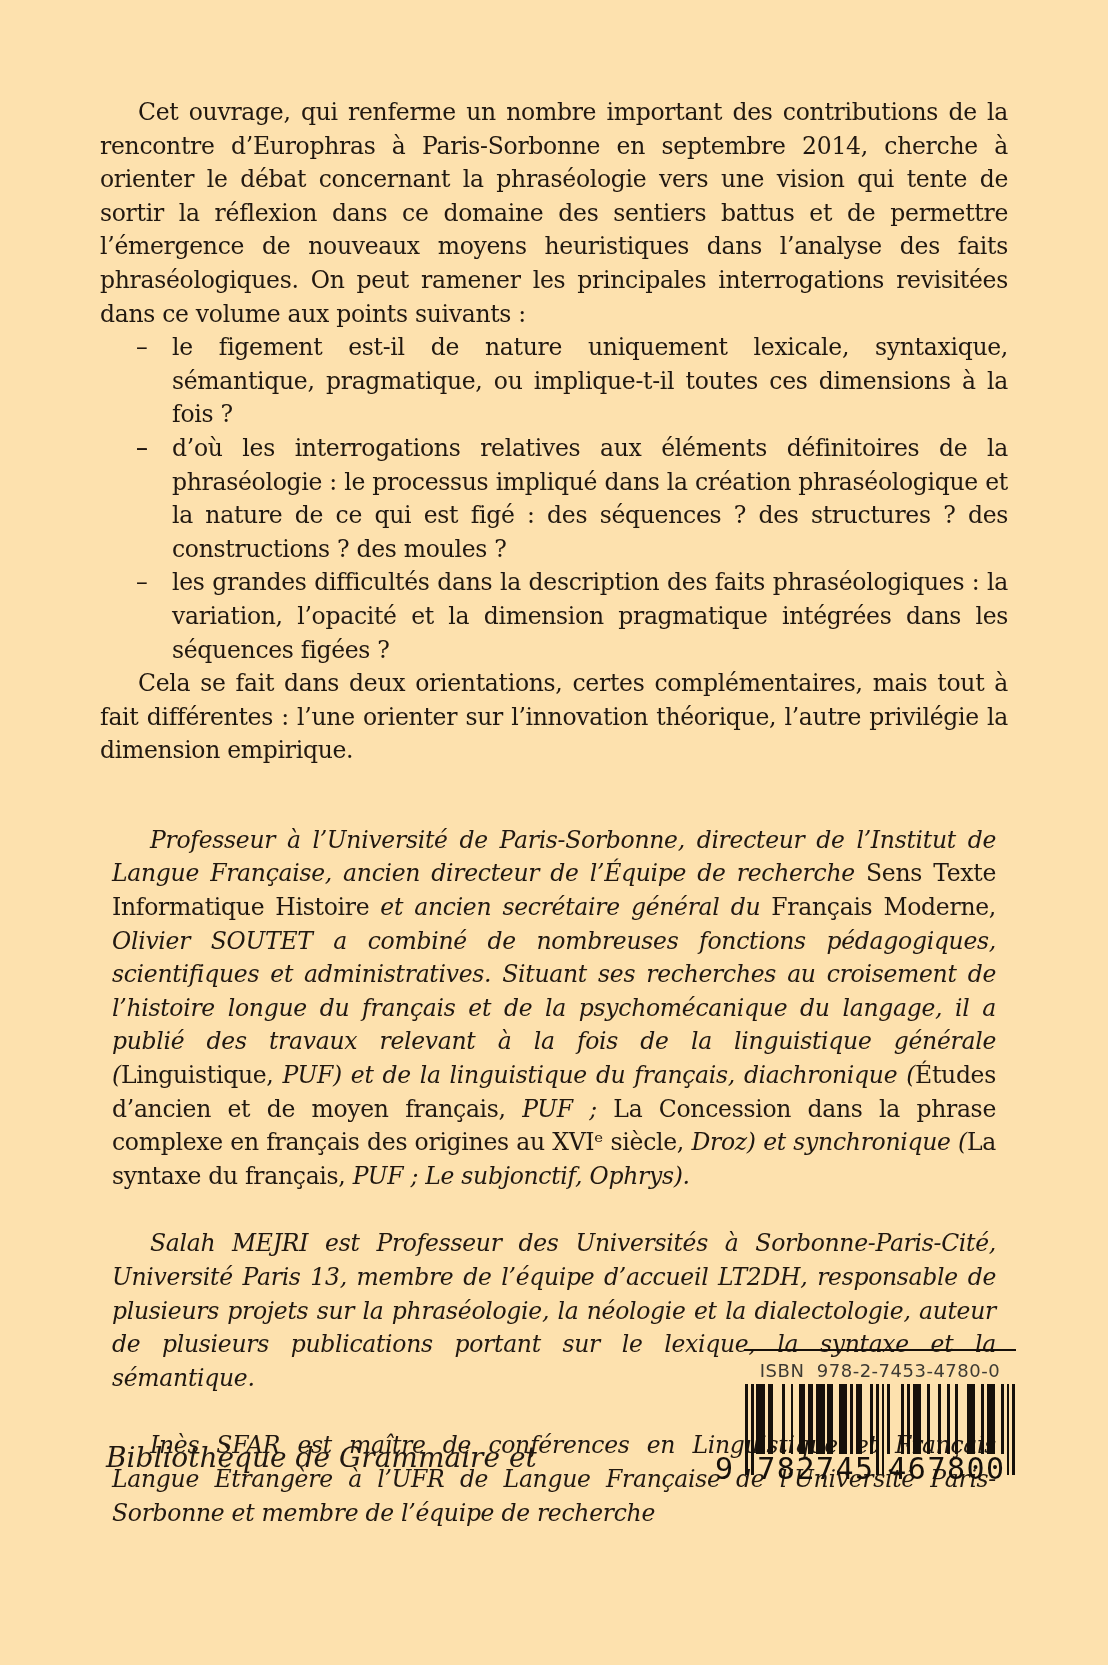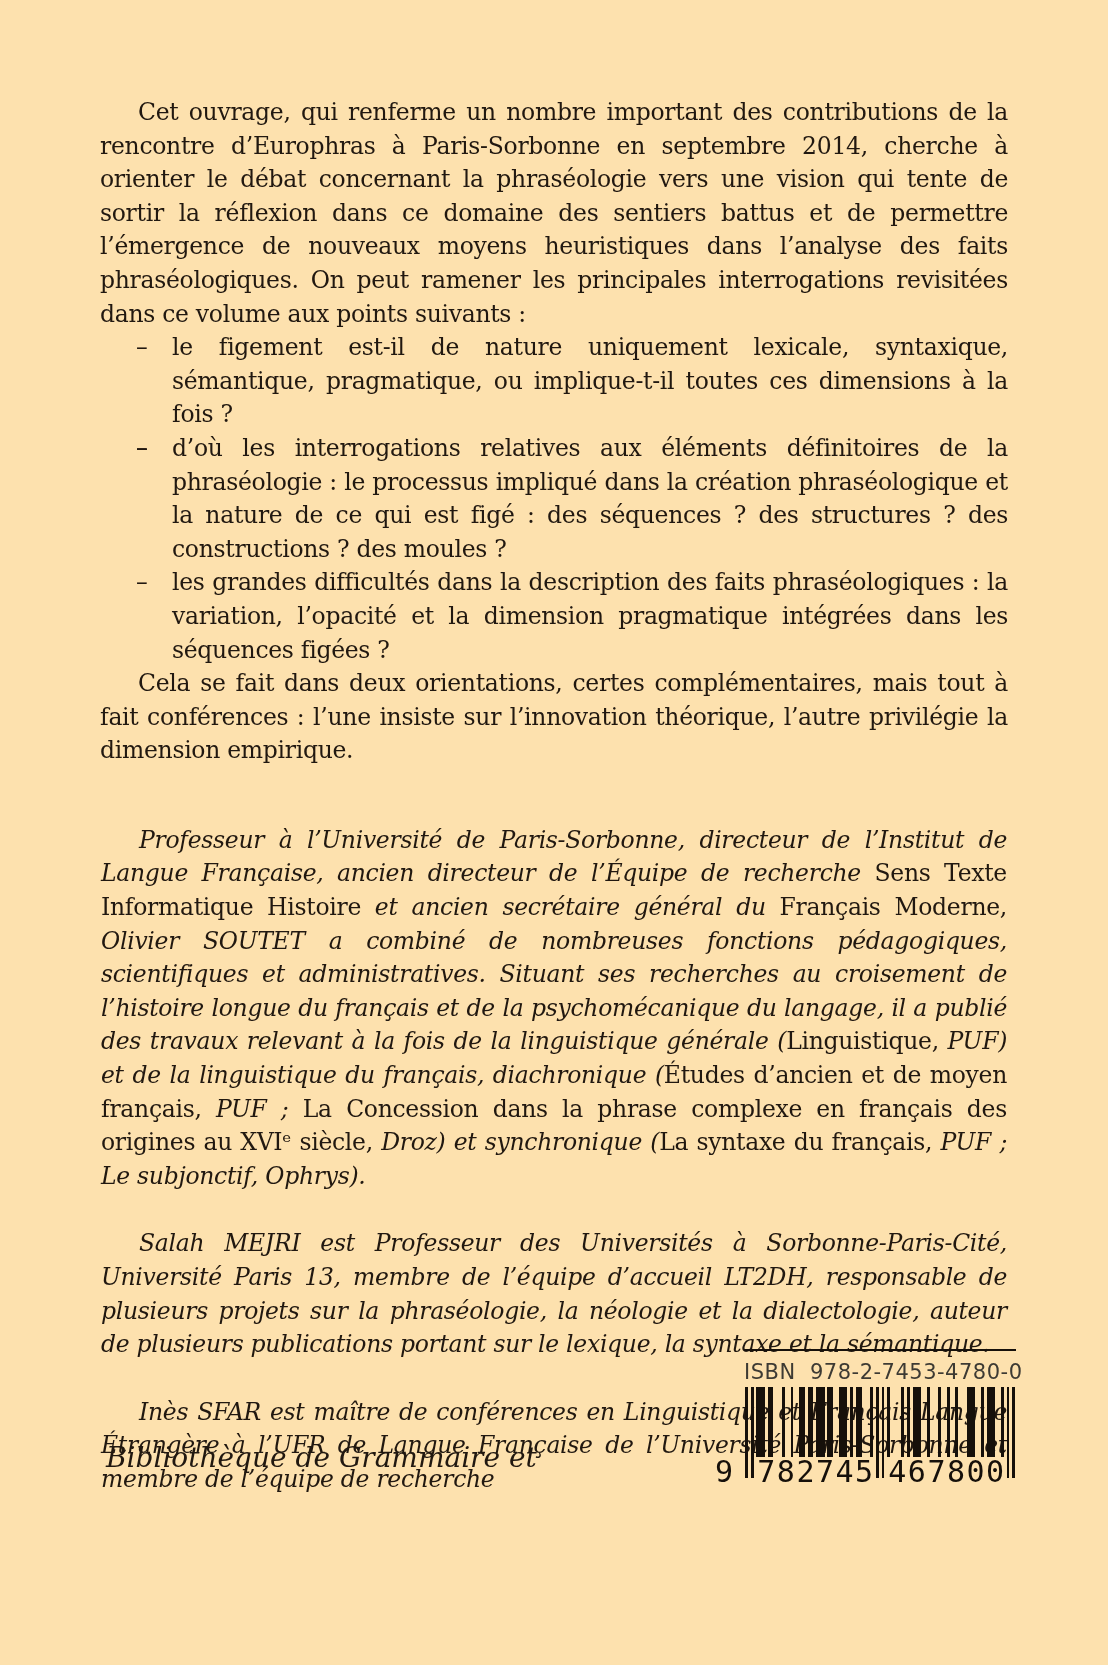--- a/index.html
+++ b/index.html
@@ -29,21 +29,21 @@
   .bullet-item {
     position: relative;
     padding-left: 72px;
     text-align: justify;
   }
   .bullet-marker {
     position: absolute;
     left: 36px; top: 0;
     text-indent: 0;
   }
-  .bio { margin: 1px; text-indent: 38px; font-style: italic; }
+  .bio { margin: 12px; text-indent: 38px; font-style: italic; }
   .bio-soutet { margin-top: 56px; }
   .bio-mejri  { margin-top: 34px; }
   .bio-sfar   { margin-top: 34px; }
   .bio .roman { font-style: normal; }
   .bio .italic { font-style: italic; }
 
   
   .series {
     position: absolute;
     left: 106px; top: 1438px;
@@ -57,21 +57,21 @@
     position: absolute;
     left: 744px; top: 1349px;
     width: 272px;
   }
   .isbn-rule {
     width: 272px; height: 2px;
     margin-bottom: 9px;
   }
   .isbn-label {
     font-family: "DejaVu Sans", sans-serif;
-    font-size: 21px;
+    font-size: 18px;
     letter-spacing: 0.5px;
     text-align: center;
     white-space: pre;
     margin-bottom: 3px;
   }
   .barcode {
     position: relative;
     width: 271px; height: 98px;
     margin-left: 1px;
   }
@@ -118,21 +118,21 @@
       <div class="bullet-item">
         <span class="bullet-marker">–</span>
         <span>d’où les interrogations relatives aux éléments définitoires de la phraséologie : le processus impliqué dans la création phraséologique et la nature de ce qui est figé : des séquences ? des structures ? des constructions ? des moules ?</span>
       </div>
       <div class="bullet-item">
         <span class="bullet-marker">–</span>
         <span>les grandes difficultés dans la description des faits phraséologiques : la variation, l’opacité et la dimension pragmatique intégrées dans les séquences figées ?</span>
       </div>
     </div>
 
-    <p class="para">Cela se fait dans deux orientations, certes complémentaires, mais tout à fait conférences : l’une insiste sur l’innovation théorique, l’autre privilégie la dimension empirique.</p>
+    <p class="para">Cela se fait dans deux orientations, certes complémentaires, mais tout à fait différentes : l’une orienter sur l’innovation théorique, l’autre privilégie la dimension empirique.</p>
 
     <p class="bio bio-soutet"><span class="italic">Professeur à l’Université de Paris-Sorbonne, directeur de l’Institut de Langue Française, ancien directeur de l’Équipe de recherche </span><span class="roman">Sens Texte Informatique Histoire</span><span class="italic"> et ancien secrétaire général du </span><span class="roman">Français Moderne,</span><span class="italic"> Olivier SOUTET a combiné de nombreuses fonctions pédagogiques, scientifiques et administratives. Situant ses recherches au croisement de l’histoire longue du français et de la psychomécanique du langage, il a publié des travaux relevant à la fois de la linguistique générale (</span><span class="roman">Linguistique,</span><span class="italic"> PUF) et de la linguistique du français, diachronique (</span><span class="roman">Études d’ancien et de moyen français,</span><span class="italic"> PUF ; </span><span class="roman">La Concession dans la phrase complexe en français des origines au XVIᵉ siècle,</span><span class="italic"> Droz) et synchronique (</span><span class="roman">La syntaxe du français,</span><span class="italic"> PUF ; Le subjonctif, Ophrys).</span></p>
 
     <p class="bio bio-mejri"><span class="italic">Salah MEJRI est Professeur des Universités à Sorbonne-Paris-Cité, Université Paris 13, membre de l’équipe d’accueil LT2DH, responsable de plusieurs projets sur la phraséologie, la néologie et la dialectologie, auteur de plusieurs publications portant sur le lexique, la syntaxe et la sémantique.</span></p>
 
     <p class="bio bio-sfar"><span class="italic">Inès SFAR est maître de conférences en Linguistique et Français Langue Étrangère à l’UFR de Langue Française de l’Université Paris-Sorbonne et membre de l’équipe de recherche </span></p>
 
   </div>
 
   <div class="series">

